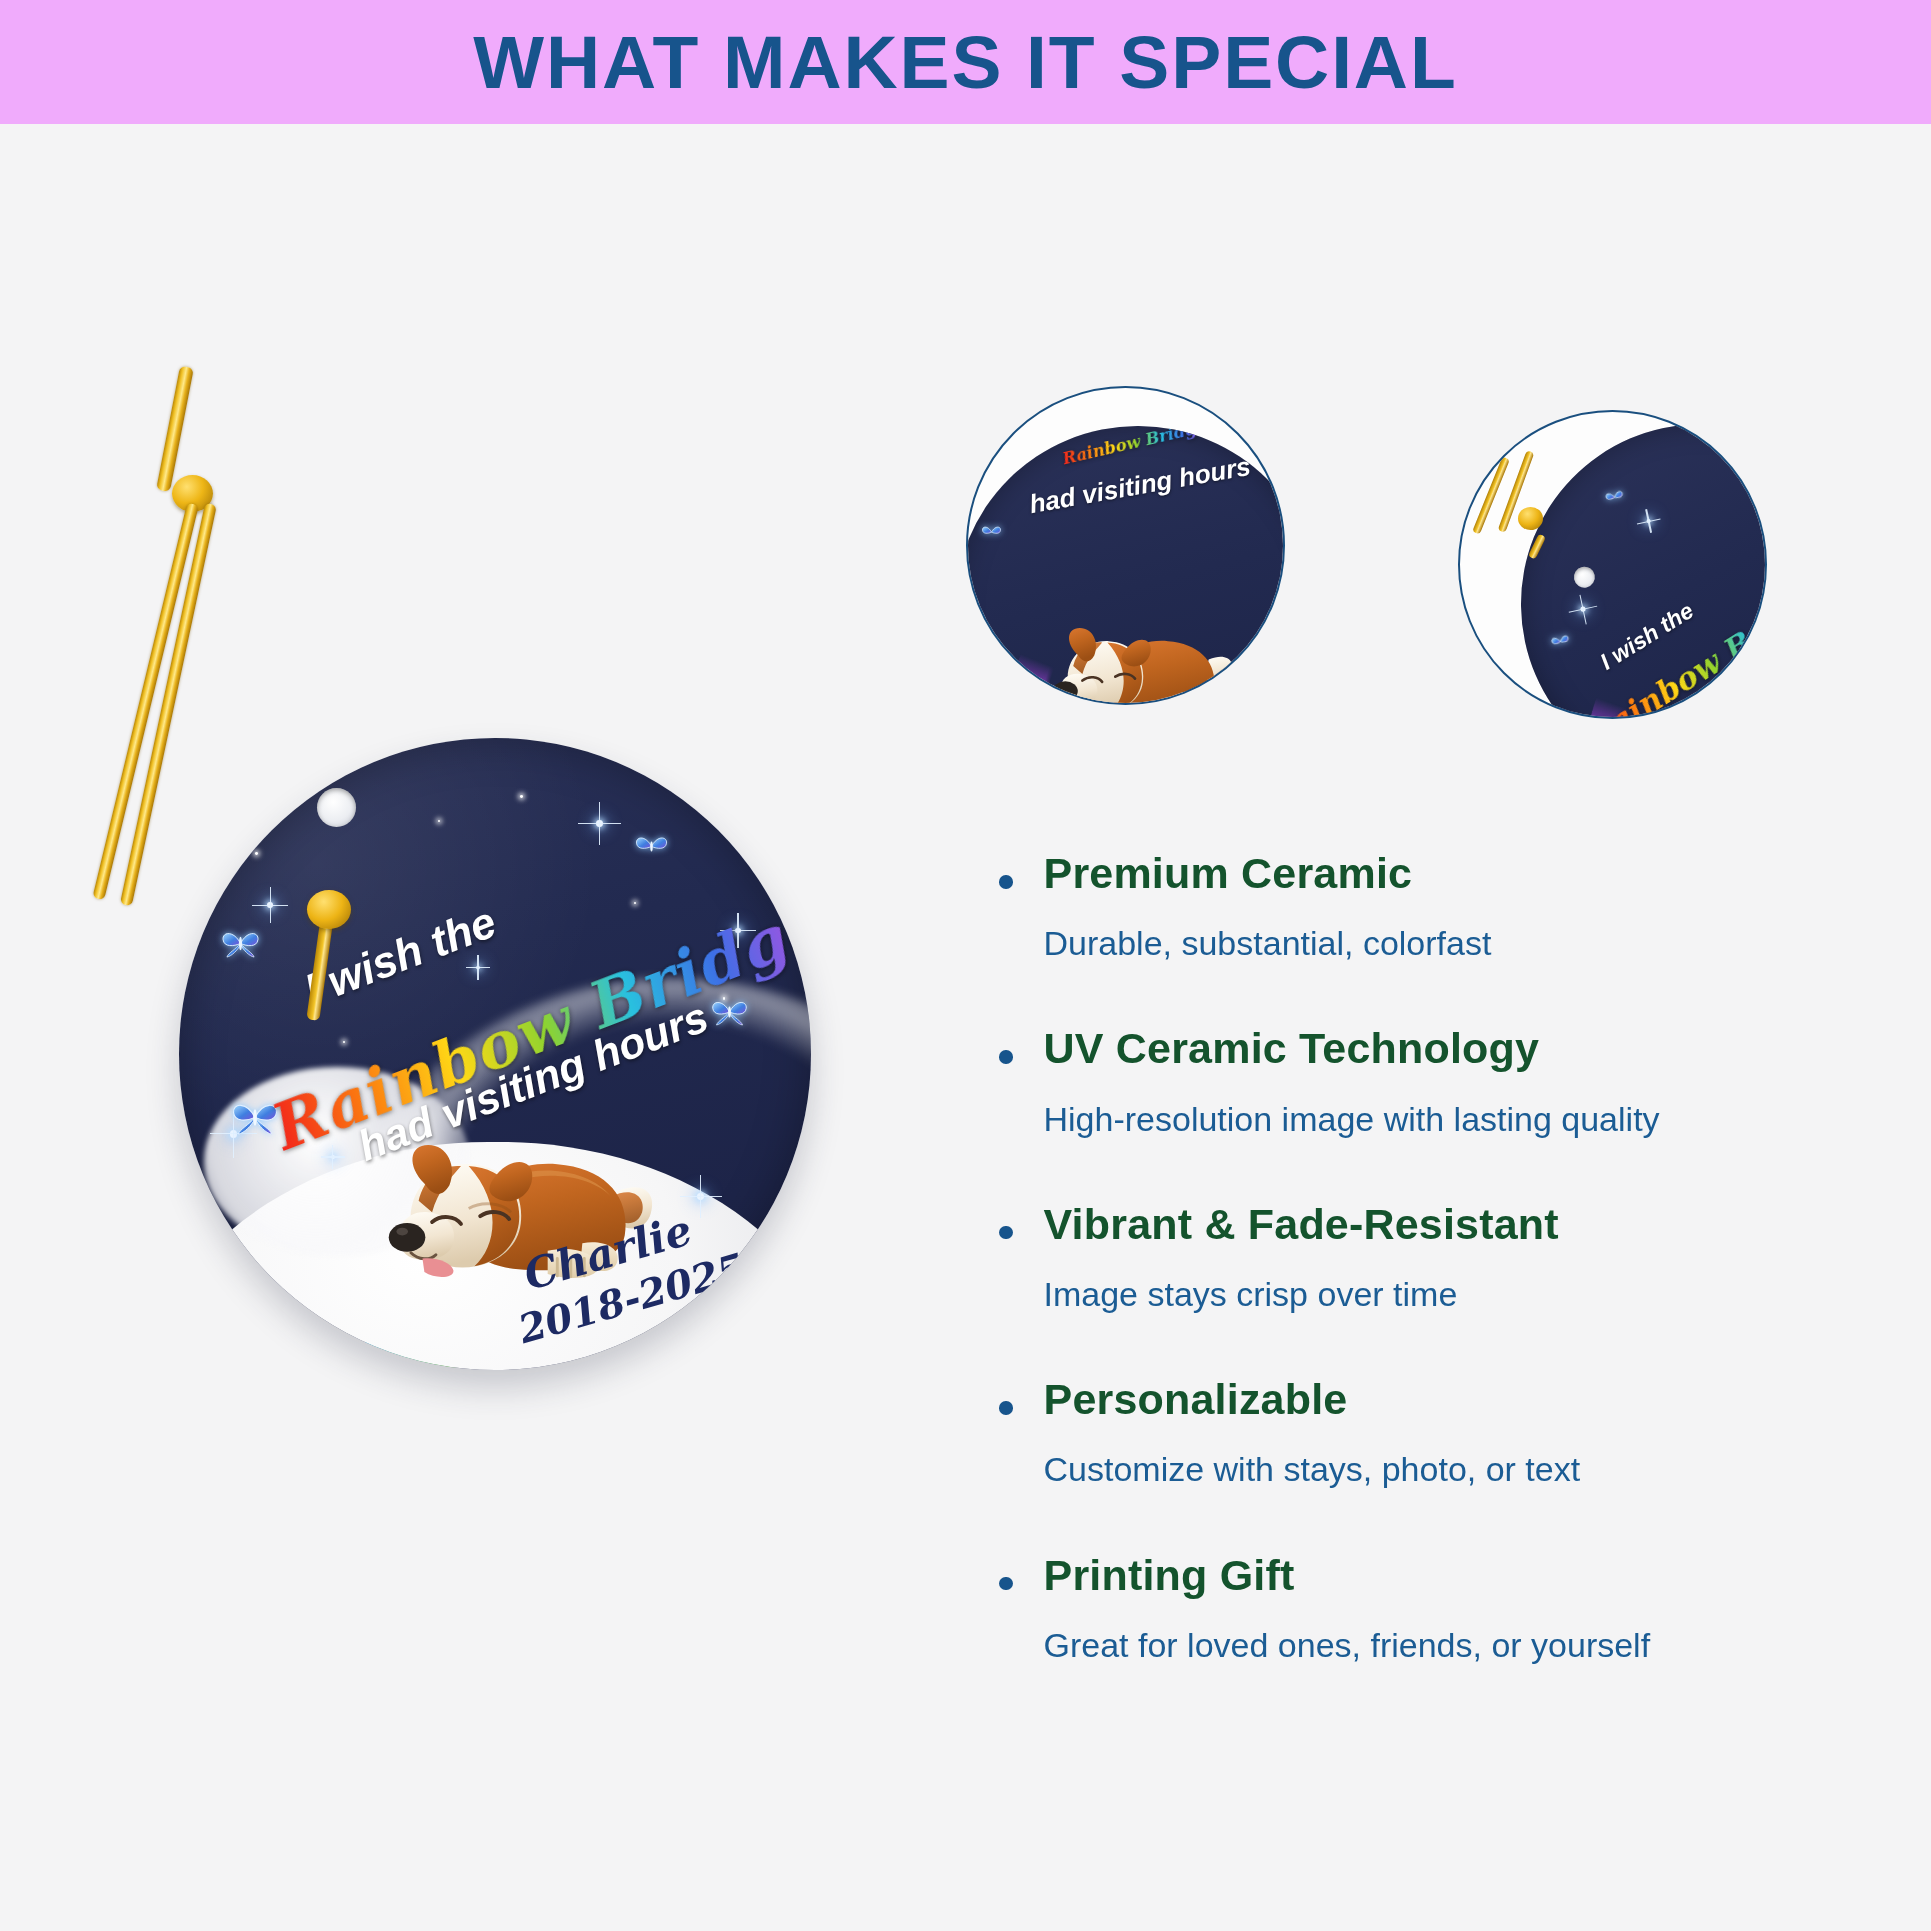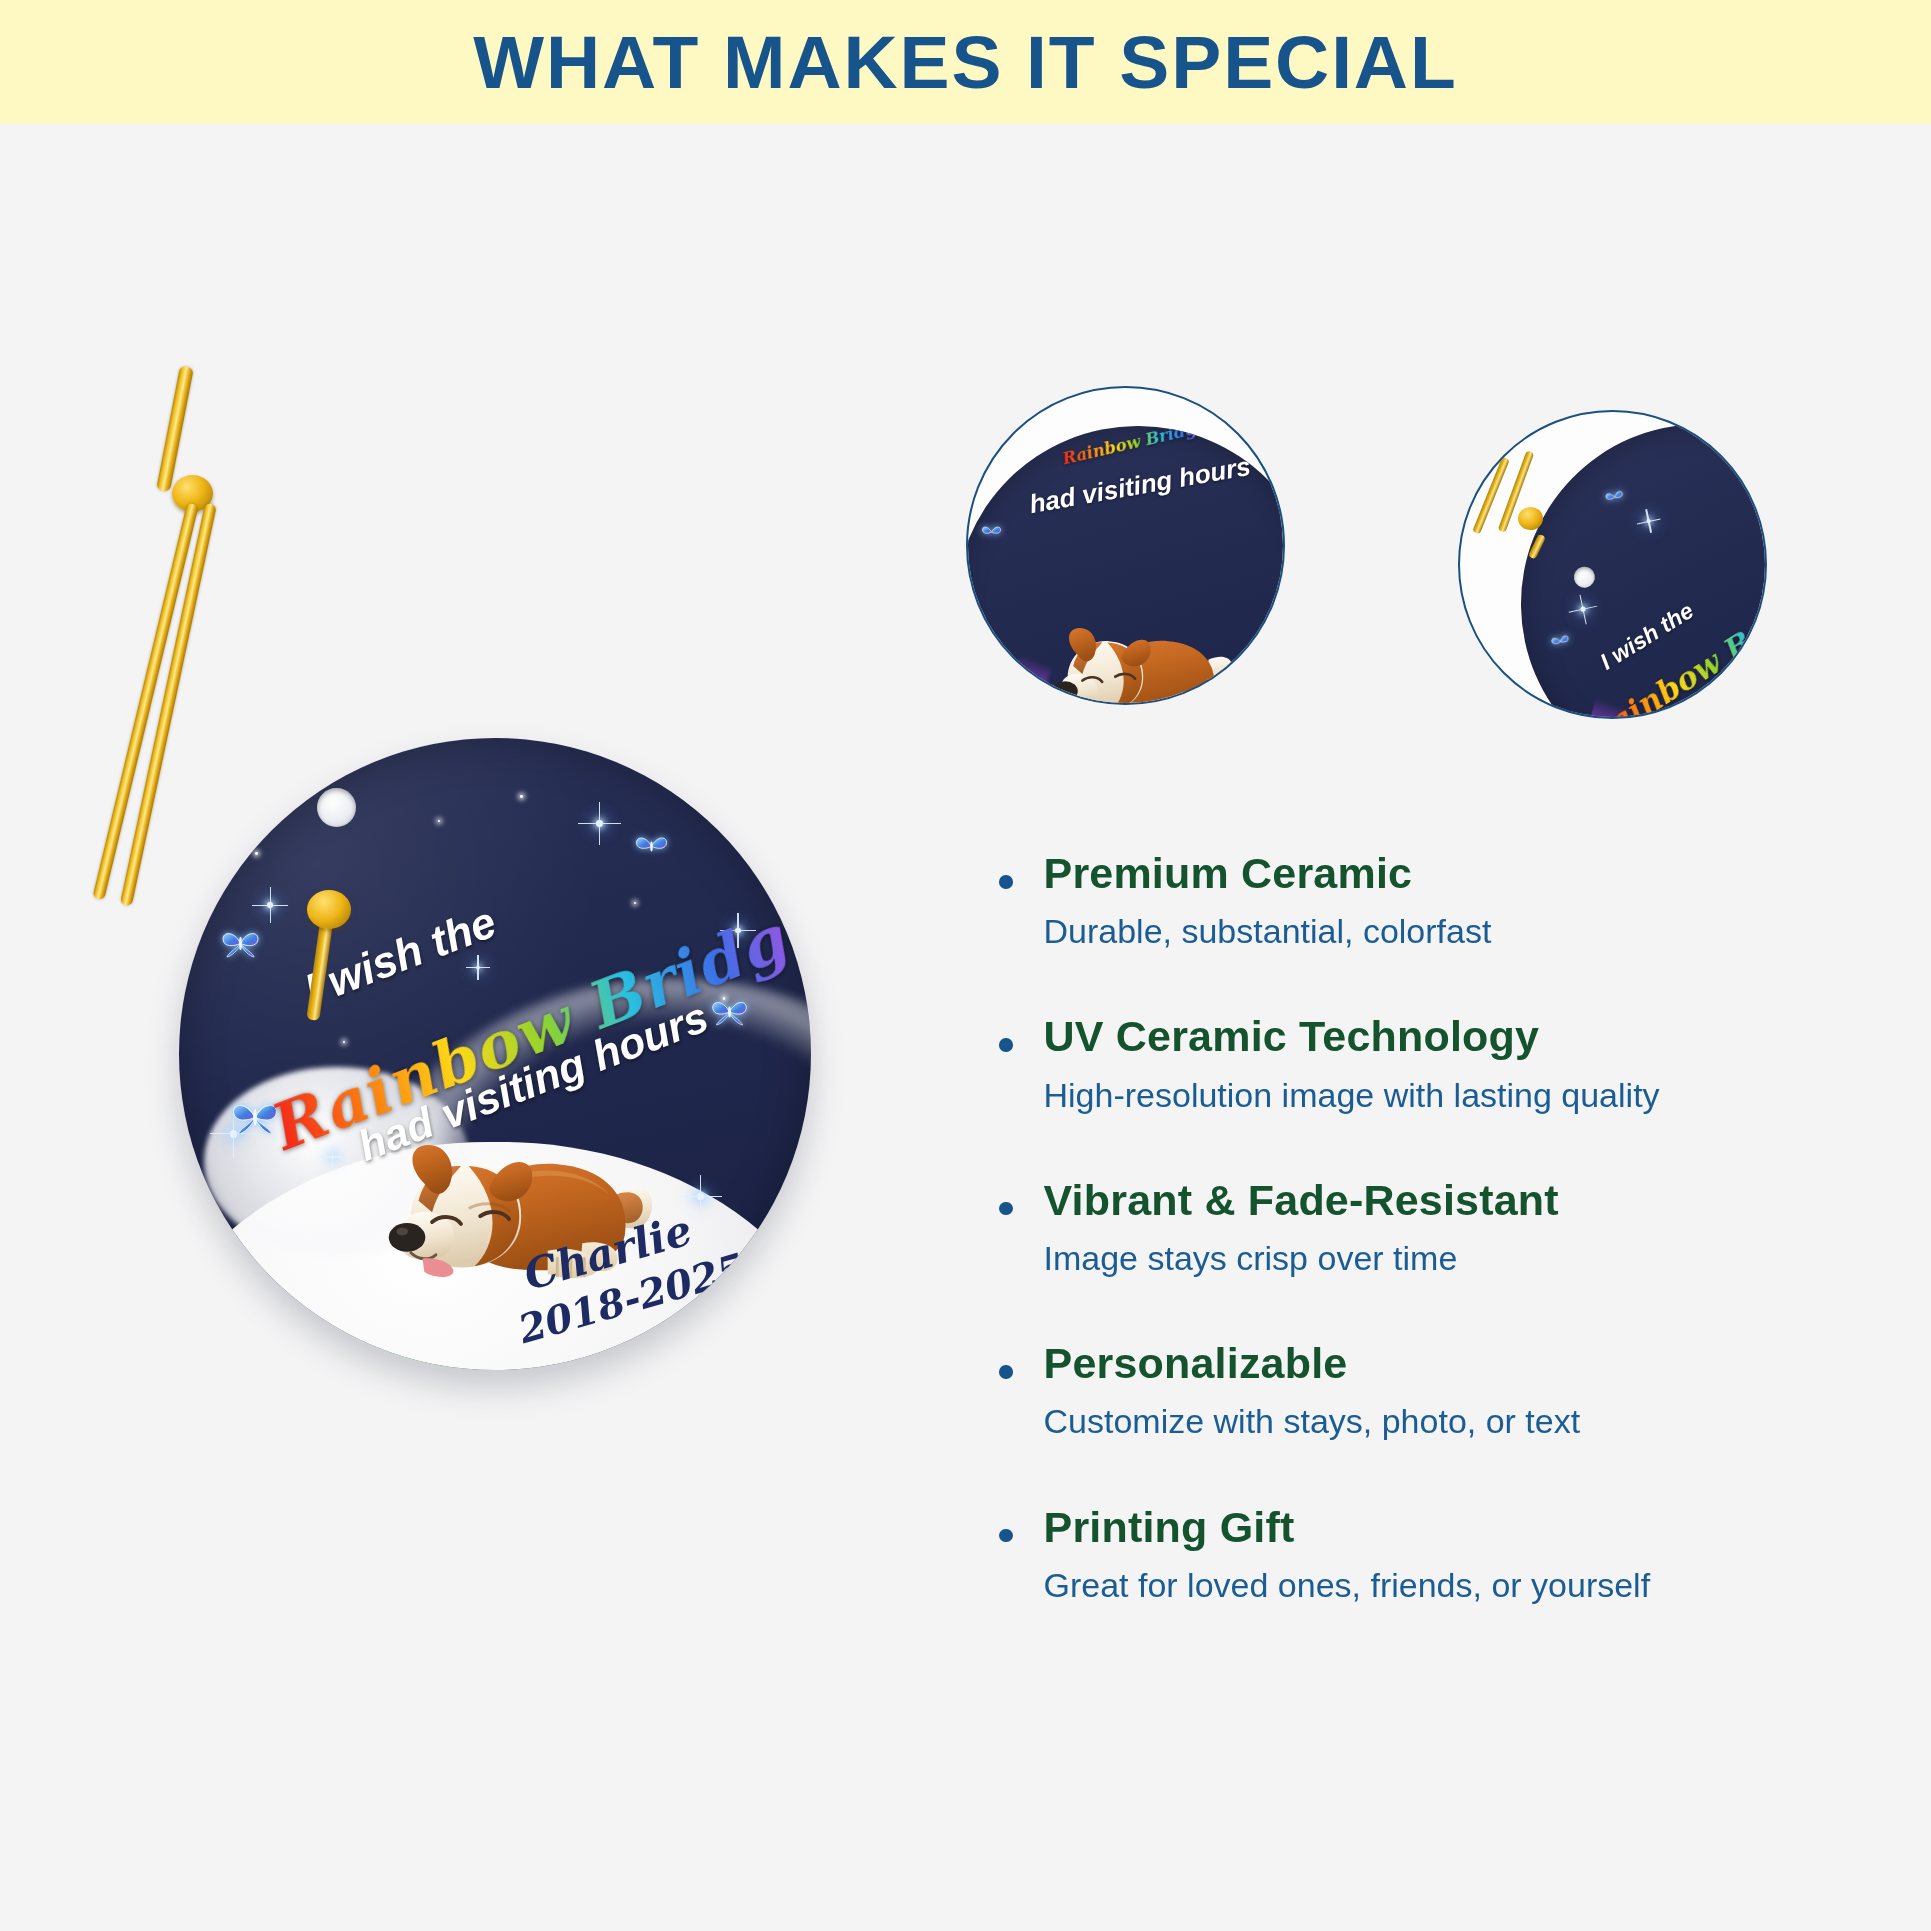--- a/index.html
+++ b/index.html
@@ -7,21 +7,21 @@
     width:1931px; height:1931px;
     background:#f4f4f5;
     font-family:"Liberation Sans", sans-serif;
     overflow:hidden;
   }
   #page { position:relative; width:1931px; height:1931px; background:#f4f4f5; }
 
   
   #header-band {
     position:absolute; left:0; top:0; width:1931px; height:124px;
-    background:#fef9c3;
+    background:#f0abfc;
     display:flex; align-items:center; justify-content:center;
   }
   #header-title {
     color:#17548c;
     font-size:75px;
     font-weight:bold;
     letter-spacing:1.9px;
     line-height:1;
     white-space:nowrap;
   }
@@ -246,21 +246,21 @@
     flex:0 0 auto; width:13.5px; height:13.5px; border-radius:50%;
     background:#17548c; margin-top:25px; margin-right:31px;
   }
   .feature-text { flex:1 1 auto; }
   .feature-title {
     color:#14532d; font-size:43px; font-weight:bold;
     line-height:1.1; letter-spacing:0.2px;
   }
   .feature-desc {
     color:#1b5c94; font-size:34px; font-weight:normal;
-    margin-top:15px; line-height:1.15;
+    margin-top:27px; line-height:1.15;
   }
 </style>
 </head>
 <body>
 
 <div id="page">
 
   <div id="header-band">
     <div id="header-title">WHAT MAKES IT SPECIAL</div>
   </div>

